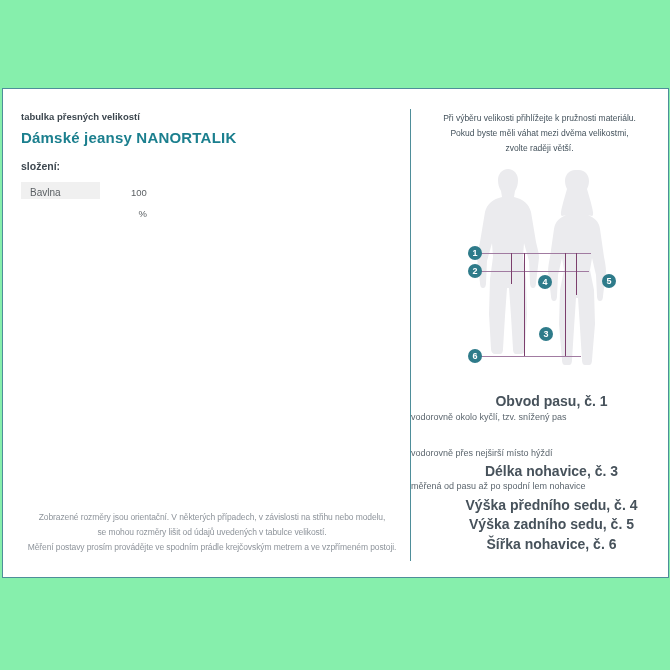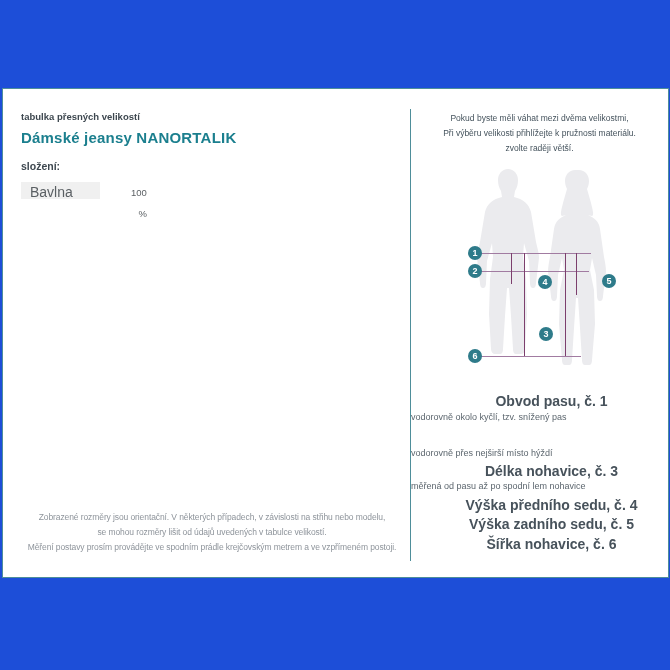--- a/index.html
+++ b/index.html
@@ -1,28 +1,28 @@
 <!DOCTYPE html>
 <html><head>
 <meta charset="utf-8">
 <style>
   html,body{margin:0;padding:0;background:#ffffff;}
-  .stage{position:relative;width:670px;height:670px;background:#1d4ed8;overflow:hidden;
+  .stage{position:relative;width:670px;height:670px;background:#86efac;overflow:hidden;
          font-family:"Liberation Sans", sans-serif;}
   .frame{position:absolute;left:2px;top:88px;width:665px;height:488px;
          border:1px solid #4e8e9a;background:#fff;}
   .divider{position:absolute;left:407px;top:20px;width:1px;height:452px;background:#4e8e9a;}
 
   
   .kicker{position:absolute;left:18px;top:22px;font-size:9.5px;font-weight:700;color:#3d474f;}
   .title{position:absolute;left:18px;top:40px;font-size:15px;font-weight:700;color:#1b7f8e;letter-spacing:.2px;}
   .comp-label{position:absolute;left:18px;top:71px;font-size:10.5px;font-weight:700;color:#3d474f;}
   .comp-row{position:absolute;left:18px;top:93px;height:21px;}
   .comp-cell{position:absolute;left:0;top:0;width:79px;height:17px;background:#f0f0f0;
-             font-size:14px;color:#5a5f63;line-height:21px;padding-left:9px;box-sizing:border-box;}
+             font-size:10px;color:#5a5f63;line-height:21px;padding-left:9px;box-sizing:border-box;}
   .comp-val{position:absolute;left:110px;top:0;height:21px;line-height:21px;font-size:9.5px;color:#5a5f63;text-align:right;}
   .notes{position:absolute;left:18px;top:421px;width:382px;font-size:8.5px;color:#8e949b;
          line-height:15px;letter-spacing:-0.1px;text-align:center;}
 
   
   .intro{position:absolute;left:408px;top:22px;width:257px;text-align:center;
          font-size:8.5px;color:#44525c;line-height:15px;}
 
   .figure{position:absolute;left:437px;top:75px;width:220px;height:210px;}
   .figure svg{position:absolute;left:0;top:0;}
@@ -52,22 +52,22 @@
       <div class="comp-cell">Bavlna</div>
       <div class="comp-val">100 %</div>
     </div>
     <div class="notes">
       <div>Zobrazené rozměry jsou orientační. V některých případech, v závislosti na střihu nebo modelu,</div>
       <div>se mohou rozměry lišit od údajů uvedených v tabulce velikostí.</div>
       <div>Měření postavy prosím provádějte ve spodním prádle krejčovským metrem a ve vzpřímeném postoji.</div>
     </div>
 
     <div class="intro">
+      <div>Při výběru velikosti přihlížejte k pružnosti materiálu.</div>
       <div>Pokud byste měli váhat mezi dvěma velikostmi,</div>
-      <div>Při výběru velikosti přihlížejte k pružnosti materiálu.</div>
       <div>zvolte raději větší.</div>
     </div>
 
     <div class="figure">
       <svg width="220" height="210" viewBox="0 0 220 210">
         <path fill="#ebebee" d="M68,5c-6,0-10,5-10,11c0,4 1,8 3,11l1,6c-9,2-15,7-17,15l-5,30c-1,5-3,10-3,16l3,25c0,3 1,5 3,5c2,0 3-2 3-5l1-22l5-18l1,14l-3,22l-1,35l2,35c0,3 2,5 4,5h5c2,0 3-2 3-5l2-33l2-28h2l2,28l2,33c0,3 1,5 3,5h5c2,0 4-2 4-5l2-35l-1-35l-3-22l1-14l5,18l1,22c0,3 1,5 3,5c2,0 3-2 3-5l3-25c0-6-2-11-3-16l-5-30c-2-8-8-13-17-15l1-6c2-3 3-7 3-11c0-6-4-11-10-11z"></path>
         <path fill="#ebebee" d="M135,6c-6,0-10,5-10,11c0,3 1,6 2,8l-4,14c-2,8-3,12-1,13l4-1c-7,3-11,7-12,14l-4,28c-1,5-2,10-2,15l3,24c0,3 1,5 3,5c2,0 3-2 3-5l1-21l4-17l2,12l-4,20l-1,34l3,36c0,3 1,5 3,5h4c2,0 3-2 3-5l2-32l2-30h2l2,30l2,32c0,3 1,5 3,5h4c2,0 3-2 3-5l3-36l-1-34l-4-20l2-12l4,17l1,21c0,3 1,5 3,5c2,0 3-2 3-5l3-24c0-5-1-10-2-15l-4-28c-1-7-5-11-12-14l4,1c2-1 1-5-1-13l-4-14c1-2 2-5 2-8c0-6-4-11-10-11z"></path>
       </svg>
 
       <div class="mline" style="left:41px;top:89px;width:110px;height:1px"></div>

